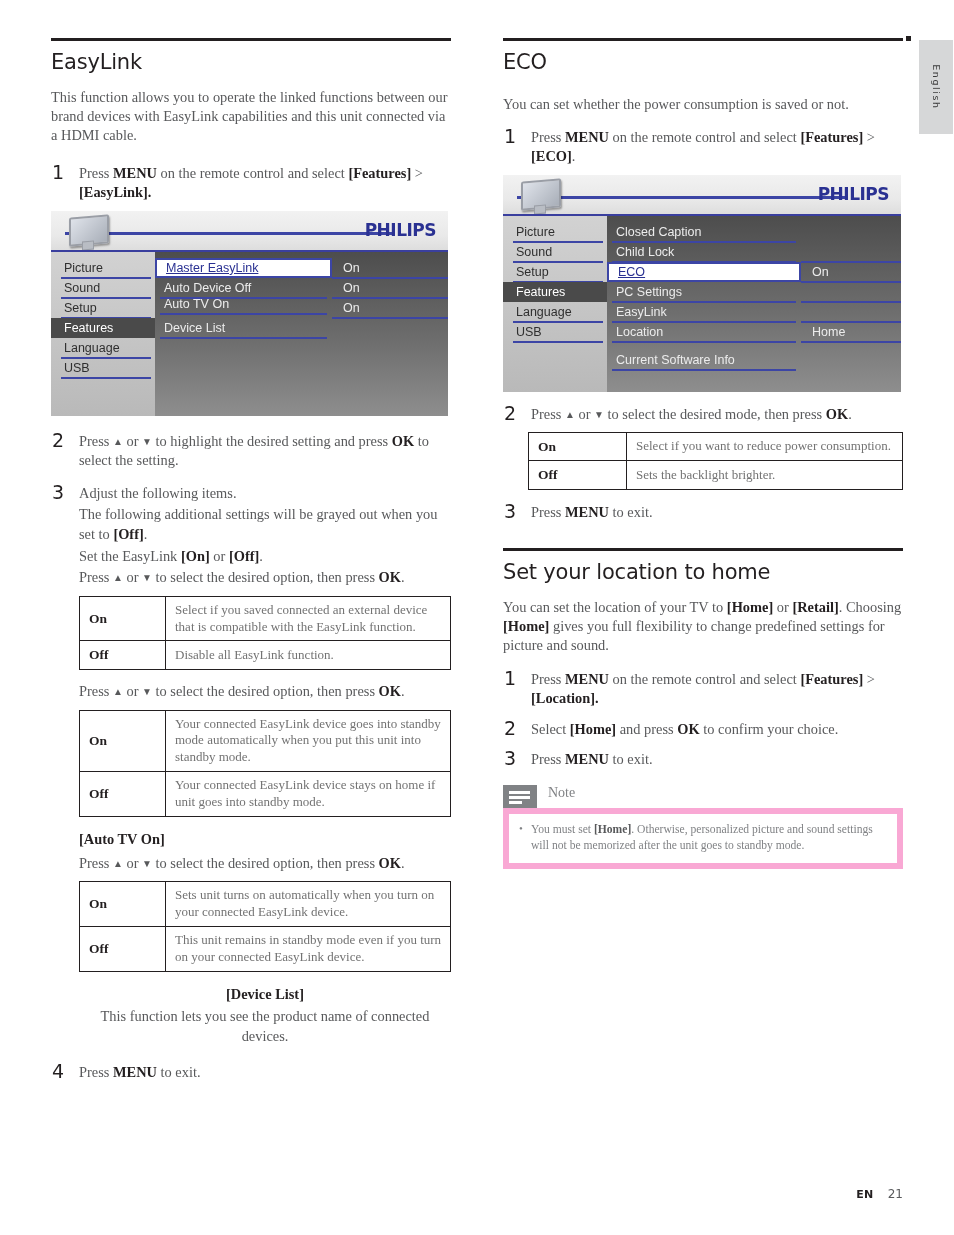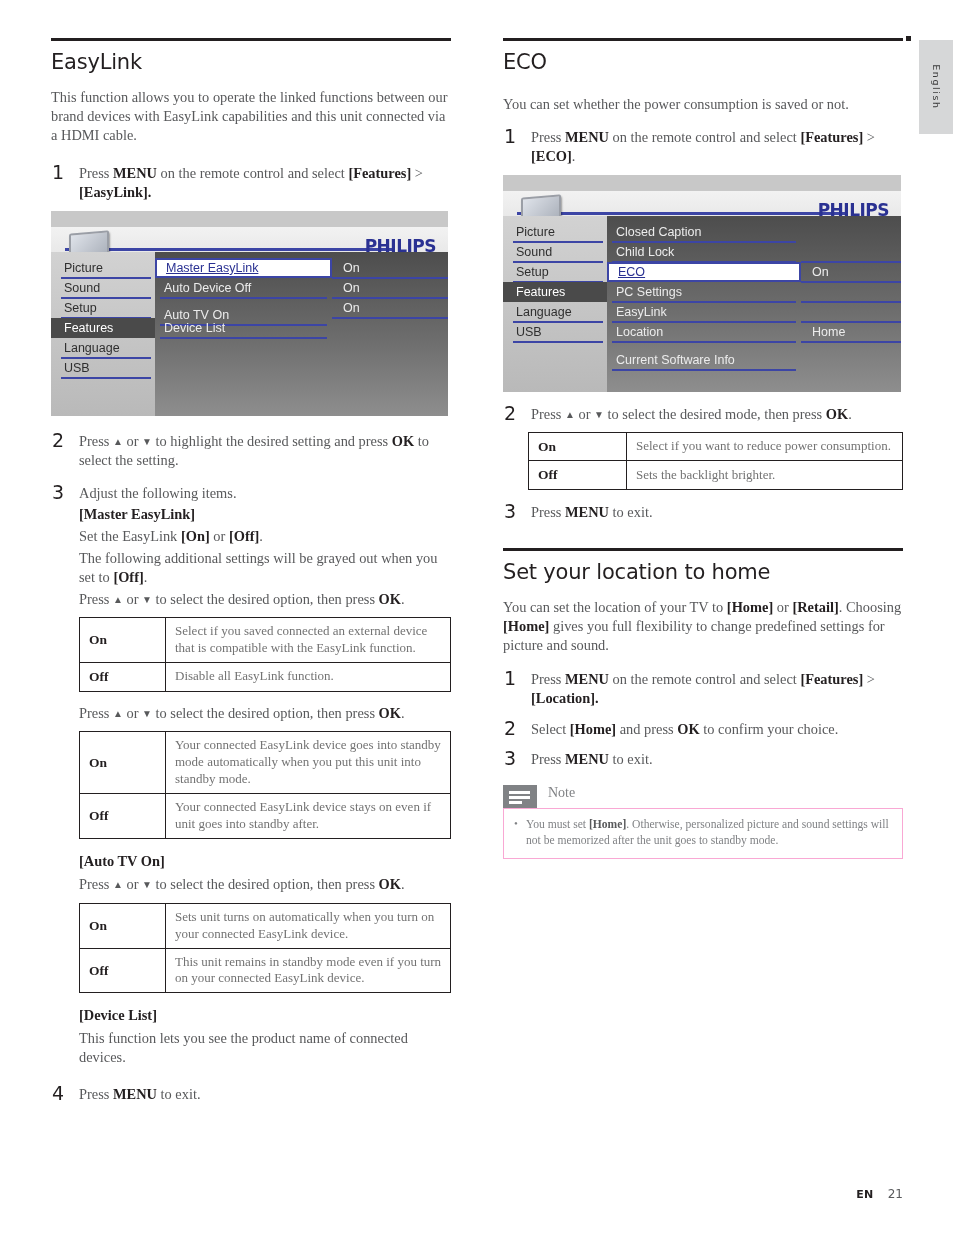--- a/index.html
+++ b/index.html
@@ -91,21 +91,21 @@
     position:absolute;background:#fff;display:block;
   }
   .note-icon i.l1{left:6px;top:6px;width:21px;height:3px;}
   .note-icon i.l2{left:6px;top:11px;width:21px;height:3px;}
   .note-icon i.l3{left:6px;top:16px;width:13px;height:3px;}
   .note-label{
     margin-left:11px;font-size:14px;color:#808285;
     font-family:"Liberation Serif", serif;
   }
   .note-body{
-    border:1px solid #f9a8d4;
+    border:6px solid #f9a8d4;
     padding:8px 10px 9px 10px;
     margin-top:0;
   }
   .note-body ul{margin:0;padding:0;list-style:none;}
   .note-body li{
     position:relative;padding-left:12px;
     font-size:11.6px;line-height:1.38;color:#808285;
   }
   .note-body li:before{
     content:"•";position:absolute;left:0;top:-1px;color:#808285;font-size:11px;
@@ -113,21 +113,21 @@
   .note-body li b{color:#58595b;font-weight:bold;}
 
   
   .osd{
     position:relative;
     background:#c8c8c8;
     font-family:"Liberation Sans", sans-serif;
     overflow:hidden;
   }
   .osd-top{
-    position:absolute;left:0;top:16px;right:0;height:41px;
+    position:absolute;left:0;top:0;right:0;height:41px;
     background:linear-gradient(#f2f2f2,#e9e9e9 60%,#dcdcdc);
     text-align:center;
   }
   .osd-topline{
     position:absolute;left:0;right:0;bottom:0;height:2px;background:#3a3f9e;
   }
   .osd-hline{
     position:absolute;height:3px;background:#3c45a5;left:14px;top:21px;width:330px;
   }
   .tvicon{
@@ -254,43 +254,42 @@
           <div class="m-item mA" style="top:6px;">Picture</div>
           <div class="m-item mA" style="top:26px;">Sound</div>
           <div class="m-item mA" style="top:46px;">Setup</div>
           <div class="m-item mA sel" style="top:66px;">Features</div>
           <div class="m-item mA" style="top:86px;">Language</div>
           <div class="m-item mA" style="top:106px;">USB</div>
         </div>
         <div class="osd-colB" style="left:104px;width:177px;">
           <div class="m-item mB hl" style="top:6px;">Master EasyLink</div>
           <div class="m-item mB" style="top:26px;">Auto Device Off</div>
-          <div class="m-item mB" style="top:53px;">Auto TV On</div>
+          <div class="m-item mB" style="top:42px;">Auto TV On</div>
           <div class="m-item mB" style="top:66px;">Device List</div>
         </div>
         <div class="osd-colC" style="left:281px;">
           <div class="m-item mC" style="top:6px;">On</div>
           <div class="m-item mC" style="top:26px;">On</div>
           <div class="m-item mC" style="top:46px;">On</div>
           <div class="m-item mC none" style="top:66px;"></div>
         </div>
       </div>
     </div>
 
     <div class="step" style="margin-top:16px;">
       <span class="num">2</span>
       <span class="txt"><span>Press </span><span class="arrow">▲</span><span> or </span><span class="arrow">▼</span><span> to highlight the desired setting and press </span><b>OK</b><span> to select the setting.</span></span>
     </div>
 
     <div class="step" style="margin-top:14px;">
       <span class="num">3</span>
       <span class="txt">Adjust the following items.</span>
-      <div class="sub"><b>[Master EasyLink]</b></div>
+      <div class="sub"><span>The following additional settings will be grayed out when you set to </span><b>[Off]</b><span>.</span></div>
       <div class="sub"><span>Set the EasyLink </span><b>[On]</b><span> or </span><b>[Off]</b><span>.</span></div>
-      <div class="sub"><span>The following additional settings will be grayed out when you set to </span><b>[Off]</b><span>.</span></div>
       <div class="sub"><span>Press </span><span class="arrow">▲</span><span> or </span><span class="arrow">▼</span><span> to select the desired option, then press </span><b>OK</b><span>.</span></div>
     </div>
 
     <table class="opt" style="margin-left:28px;">
       <tbody>
           <tr>
         <td class="k">On</td>
         <td>Select if you saved connected an external device that is compatible with the EasyLink function.</td>
       </tr>
       <tr>
@@ -305,21 +304,21 @@
     </div>
 
     <table class="opt" style="margin-left:28px;">
       <tbody>
           <tr>
         <td class="k">On</td>
         <td>Your connected EasyLink device goes into standby mode automatically when you put this unit into standby mode.</td>
       </tr>
       <tr>
         <td class="k">Off</td>
-        <td>Your connected EasyLink device stays on even if unit goes into standby after.</td>
+        <td>Your connected EasyLink device stays on home if unit goes into standby mode.</td>
       </tr>
     </tbody>
       </table>
 
     <div style="margin-left:28px;margin-top:13px;">
       <div class="sub"><b>[Auto TV On]</b></div>
       <div class="sub" style="margin-top:4px;"><span>Press </span><span class="arrow">▲</span><span> or </span><span class="arrow">▼</span><span> to select the desired option, then press </span><b>OK</b><span>.</span></div>
     </div>
 
     <table class="opt" style="margin-left:28px;">
@@ -328,21 +327,21 @@
         <td class="k">On</td>
         <td>Sets unit turns on automatically when you turn on your connected EasyLink device.</td>
       </tr>
       <tr>
         <td class="k">Off</td>
         <td>This unit remains in standby mode even if you turn on your connected EasyLink device.</td>
       </tr>
     </tbody>
       </table>
 
-    <div style="margin-left:28px;margin-top:13px;">
+    <div style="margin-left:28px;margin-top:13px;text-align:center;">
       <div class="sub"><b>[Device List]</b></div>
       <div class="sub" style="margin-top:3px;">This function lets you see the product name of connected devices.</div>
     </div>
 
     <div class="step" style="margin-top:17px;">
       <span class="num">4</span>
       <span class="txt"><span>Press </span><b>MENU</b><span> to exit.</span></span>
     </div>
 
   </div>

